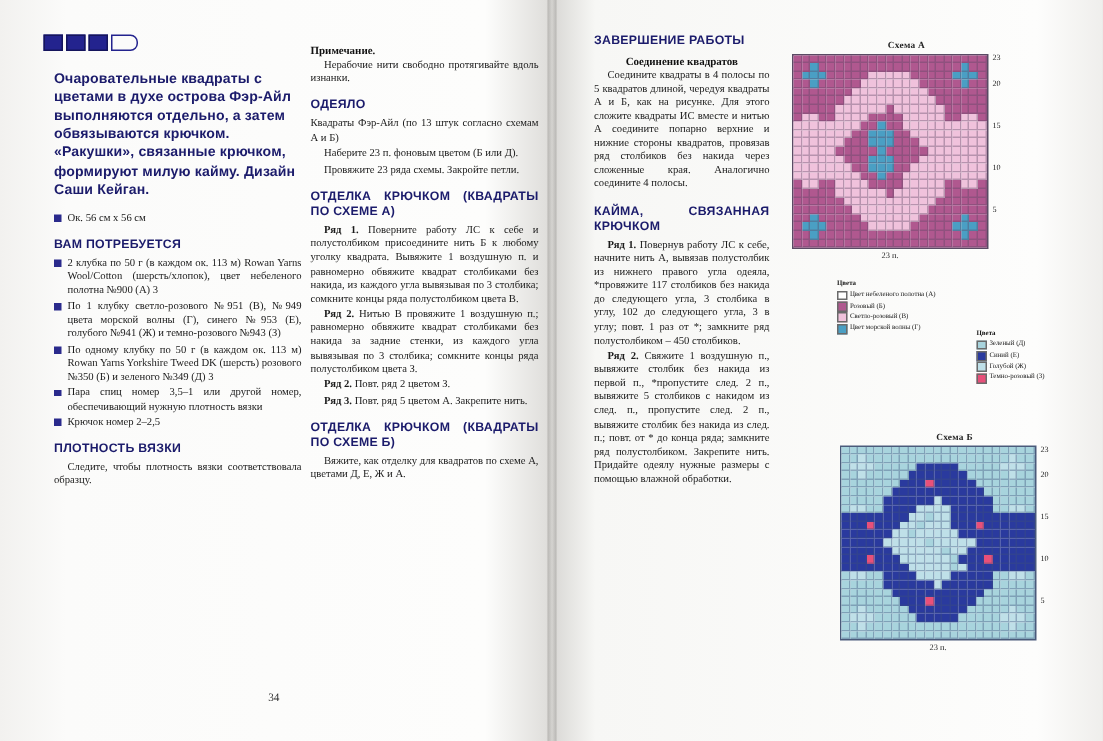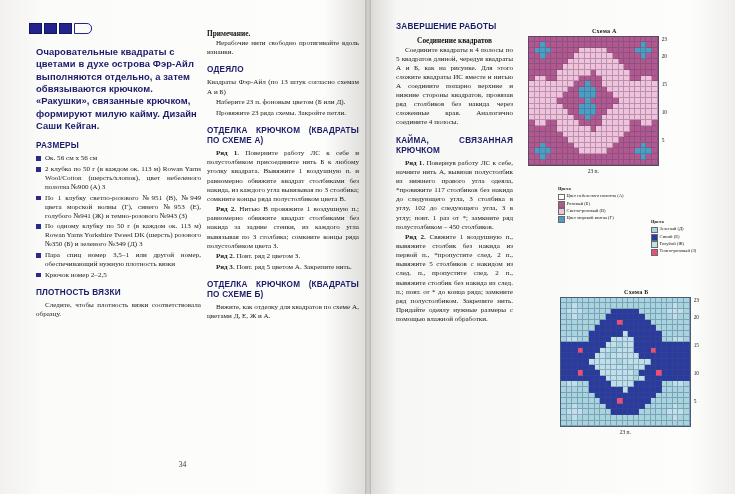--- a/index.html
+++ b/index.html
@@ -97,23 +97,23 @@
   <div class="deco">
     <i></i>
     <i></i>
     <i></i>
     <i class="last"></i>
   </div>
 
   <div class="col" id="col1">
     <div class="lead">Очаровательные квадраты с цветами в духе острова Фэр-Айл выполняются отдельно, а затем обвязываются крючком. «Ракушки», связанные крючком, формируют милую кайму. Дизайн Саши Кейган.</div>
 
-    <h2 class="head">РАЗМЕРЫ</h2>
     <span class="bullet">Ок. 56 см х 56 см</span>
 
+    <h2 class="head">ВАМ ПОТРЕБУЕТСЯ</h2>
     <span class="bullet">2 клубка по 50 г (в каждом ок. 113 м) Rowan Yarns Wool/Cotton (шерсть/хлопок), цвет небеленого полотна №900 (А) 3</span>
     <span class="bullet">По 1 клубку светло-розового №951 (В), №949 цвета морской волны (Г), синего №953 (Е), голубого №941 (Ж) и темно-розового №943 (З)</span>
     <span class="bullet">По одному клубку по 50 г (в каждом ок. 113 м) Rowan Yarns Yorkshire Tweed DK (шерсть) розового №350 (Б) и зеленого №349 (Д) 3</span>
     <span class="bullet">Пара спиц номер 3,5–1 или другой номер, обеспечивающий нужную плотность вязки</span>
     <span class="bullet">Крючок номер 2–2,5</span>
 
     <h2 class="head">ПЛОТНОСТЬ ВЯЗКИ</h2>
     <p>Следите, чтобы плотность вязки соответствовала образцу.</p>
   </div>
 

